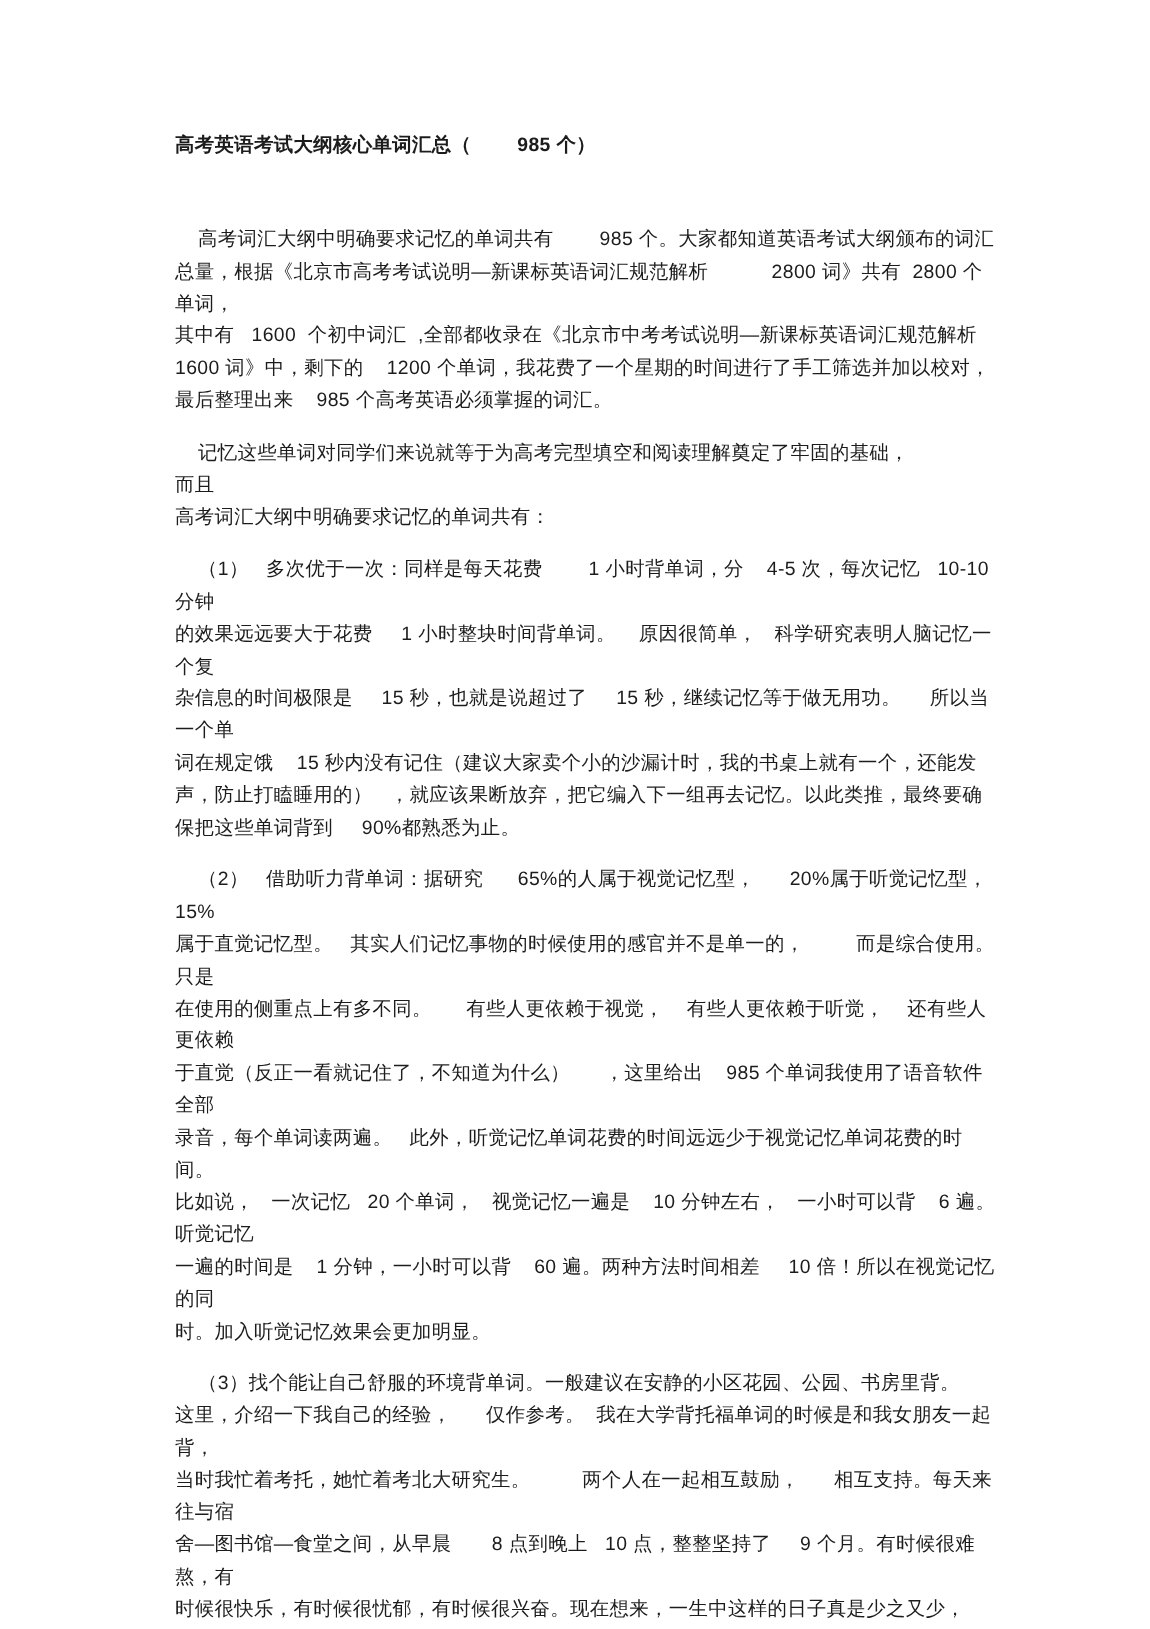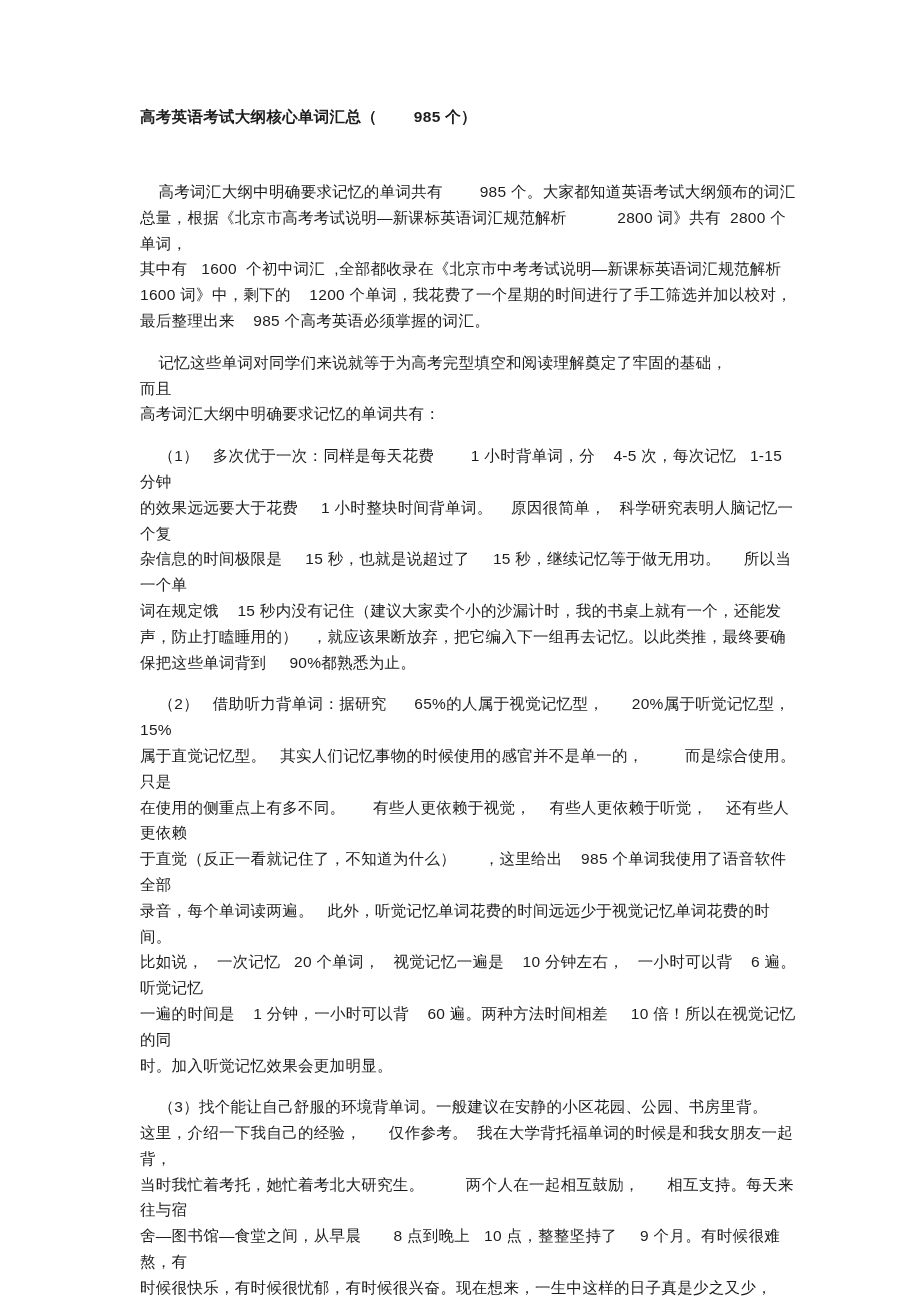--- a/index.html
+++ b/index.html
@@ -53,21 +53,21 @@
 
   <p class="para">    高考词汇大纲中明确要求记忆的单词共有        985 个。大家都知道英语考试大纲颁布的词汇
 总量，根据《北京市高考考试说明—新课标英语词汇规范解析           2800 词》共有  2800 个单词，
 其中有   1600  个初中词汇  ,全部都收录在《北京市中考考试说明—新课标英语词汇规范解析
 1600 词》中，剩下的    1200 个单词，我花费了一个星期的时间进行了手工筛选并加以校对，
 最后整理出来    985 个高考英语必须掌握的词汇。</p>
 
   <p class="para">    记忆这些单词对同学们来说就等于为高考完型填空和阅读理解奠定了牢固的基础，             而且
 高考词汇大纲中明确要求记忆的单词共有：</p>
 
-  <p class="para">    （1）   多次优于一次：同样是每天花费        1 小时背单词，分    4-5 次，每次记忆   1-15 分钟
+  <p class="para">    （1）   多次优于一次：同样是每天花费        1 小时背单词，分    4-5 次，每次记忆   10-10 分钟
 的效果远远要大于花费     1 小时整块时间背单词。    原因很简单，   科学研究表明人脑记忆一个复
 杂信息的时间极限是     15 秒，也就是说超过了     15 秒，继续记忆等于做无用功。     所以当一个单
 词在规定饿    15 秒内没有记住（建议大家卖个小的沙漏计时，我的书桌上就有一个，还能发
 声，防止打瞌睡用的）   ，就应该果断放弃，把它编入下一组再去记忆。以此类推，最终要确
 保把这些单词背到     90%都熟悉为止。</p>
 
   <p class="para">    （2）   借助听力背单词：据研究      65%的人属于视觉记忆型，      20%属于听觉记忆型，      15%
 属于直觉记忆型。   其实人们记忆事物的时候使用的感官并不是单一的，         而是综合使用。   只是
 在使用的侧重点上有多不同。      有些人更依赖于视觉，    有些人更依赖于听觉，    还有些人更依赖
 于直觉（反正一看就记住了，不知道为什么）      ，这里给出    985 个单词我使用了语音软件全部

